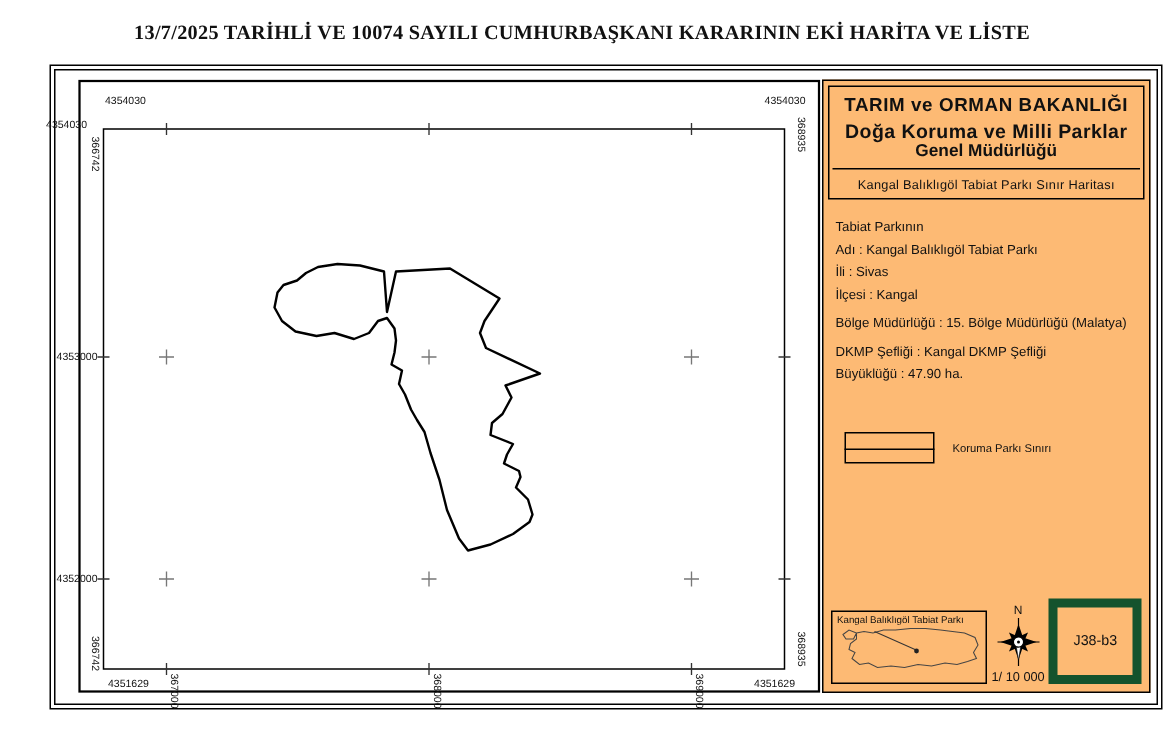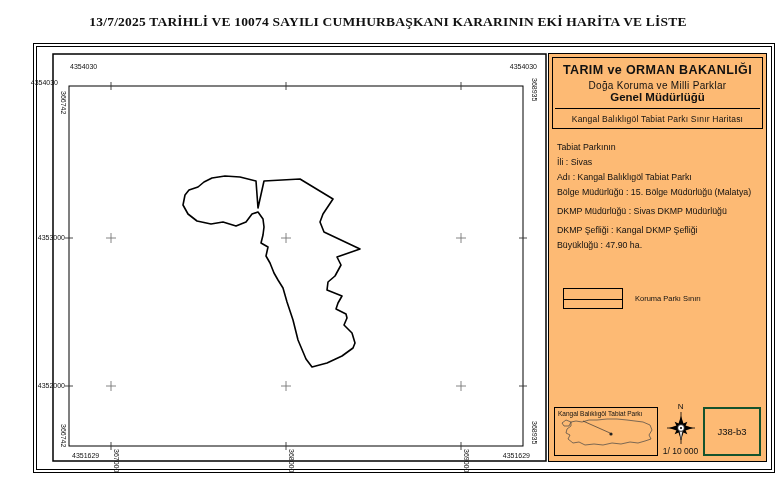--- a/index.html
+++ b/index.html
@@ -7,38 +7,38 @@
   .doc-title{position:absolute;left:0;top:14px;width:776px;text-align:center;
     font-family:"Liberation Serif",serif;font-weight:700;font-size:13.5px;letter-spacing:.2px;}
   .sheet-frame{position:absolute;left:36px;top:46px;width:734px;height:422px;
     border:1.5px solid #000;box-shadow:0 0 0 2px #fff,0 0 0 3px #000;background:#fff;}
   .map-svg{position:absolute;left:0;top:0;overflow:visible;}
   svg{overflow:visible;}
   svg text{font-family:"Liberation Sans",sans-serif;font-size:7px;fill:#111;}
   .info-panel{position:absolute;left:511px;top:6px;width:217px;height:407px;border:1.5px solid #000;background:#fdba74;}
   .header-box{margin:3px;border:1.5px solid #000;text-align:center;padding:5px 2px 4px 2px;}
   .ministry{font-size:12.5px;font-weight:700;letter-spacing:.4px;}
-  .dir1{font-size:10px;font-weight:400;margin-top:3px;letter-spacing:.3px;}
+  .dir1{font-size:13px;font-weight:700;margin-top:3px;letter-spacing:.3px;}
   .dir2{font-size:11.5px;font-weight:700;}
   .header-sep{border:0;border-top:1px solid #000;margin:5px 0 5px 0;}
   .map-title{font-size:8.5px;letter-spacing:.2px;}
   .park-info{padding:8px 5px 0 8px;font-size:8.8px;line-height:14px;white-space:nowrap;}
   .park-info div{margin-bottom:1px;}
   .gap{margin-bottom:5px !important;}
   .legend-row{position:absolute;left:14px;top:234px;display:flex;align-items:center;}
   .legend-symbol{width:58px;height:19px;border:1.5px solid #000;position:relative;}
   .legend-symbol .mid{position:absolute;left:-1px;right:-1px;top:50%;border-top:1.5px solid #000;}
   .legend-label{font-size:7.5px;margin-left:12px;}
   .panel-bottom{position:absolute;left:5px;right:5px;bottom:5px;display:flex;align-items:flex-end;justify-content:space-between;}
   .turkey-inset{position:relative;width:104px;height:47px;border:1px solid #000;}
   .inset-label{position:absolute;left:3px;top:2px;font-size:6.5px;white-space:nowrap;}
   .compass-block{display:flex;flex-direction:column;align-items:center;width:46px;}
   .north-label{font-size:8px;line-height:8px;}
   .scale-text{font-size:8.5px;margin-top:1px;}
-  .sheet-box{width:55px;height:45px;border:2px solid #14532d;display:flex;align-items:center;justify-content:center;font-size:9.5px;}
+  .sheet-box{width:55px;height:45px;border:6px solid #14532d;display:flex;align-items:center;justify-content:center;font-size:9.5px;}
 </style>
 </head>
 <body>
 
 <div class="doc-title">13/7/2025 TARİHLİ VE 10074 SAYILI CUMHURBAŞKANI KARARININ EKİ HARİTA VE LİSTE</div>
 
 <div class="sheet-frame">
 
   <svg class="map-svg" width="736" height="422" viewBox="0 0 736 422">
 
@@ -88,24 +88,24 @@
     <div class="header-box">
       <div class="ministry">TARIM ve ORMAN BAKANLIĞI</div>
       <div class="dir1">Doğa Koruma ve Milli Parklar</div>
       <div class="dir2">Genel Müdürlüğü</div>
       <hr class="header-sep">
       <div class="map-title">Kangal Balıklıgöl Tabiat Parkı Sınır Haritası</div>
     </div>
 
     <div class="park-info">
       <div>Tabiat Parkının</div>
+      <div>Adı : Kangal Balıklıgöl Tabiat Parkı</div>
       <div>İli : Sivas</div>
-      <div>Adı : Kangal Balıklıgöl Tabiat Parkı</div>
+      <div class="gap">İlçesi : Kangal</div>
       <div class="gap">Bölge Müdürlüğü : 15. Bölge Müdürlüğü (Malatya)</div>
-      <div class="gap">DKMP Müdürlüğü : Sivas DKMP Müdürlüğü</div>
       <div>DKMP Şefliği : Kangal DKMP Şefliği</div>
       <div>Büyüklüğü : 47.90 ha.</div>
     </div>
 
     <div class="legend-row">
       <div class="legend-symbol">
           <div class="mid"></div>
         </div>
       <span class="legend-label">Koruma Parkı Sınırı</span>
     </div>

